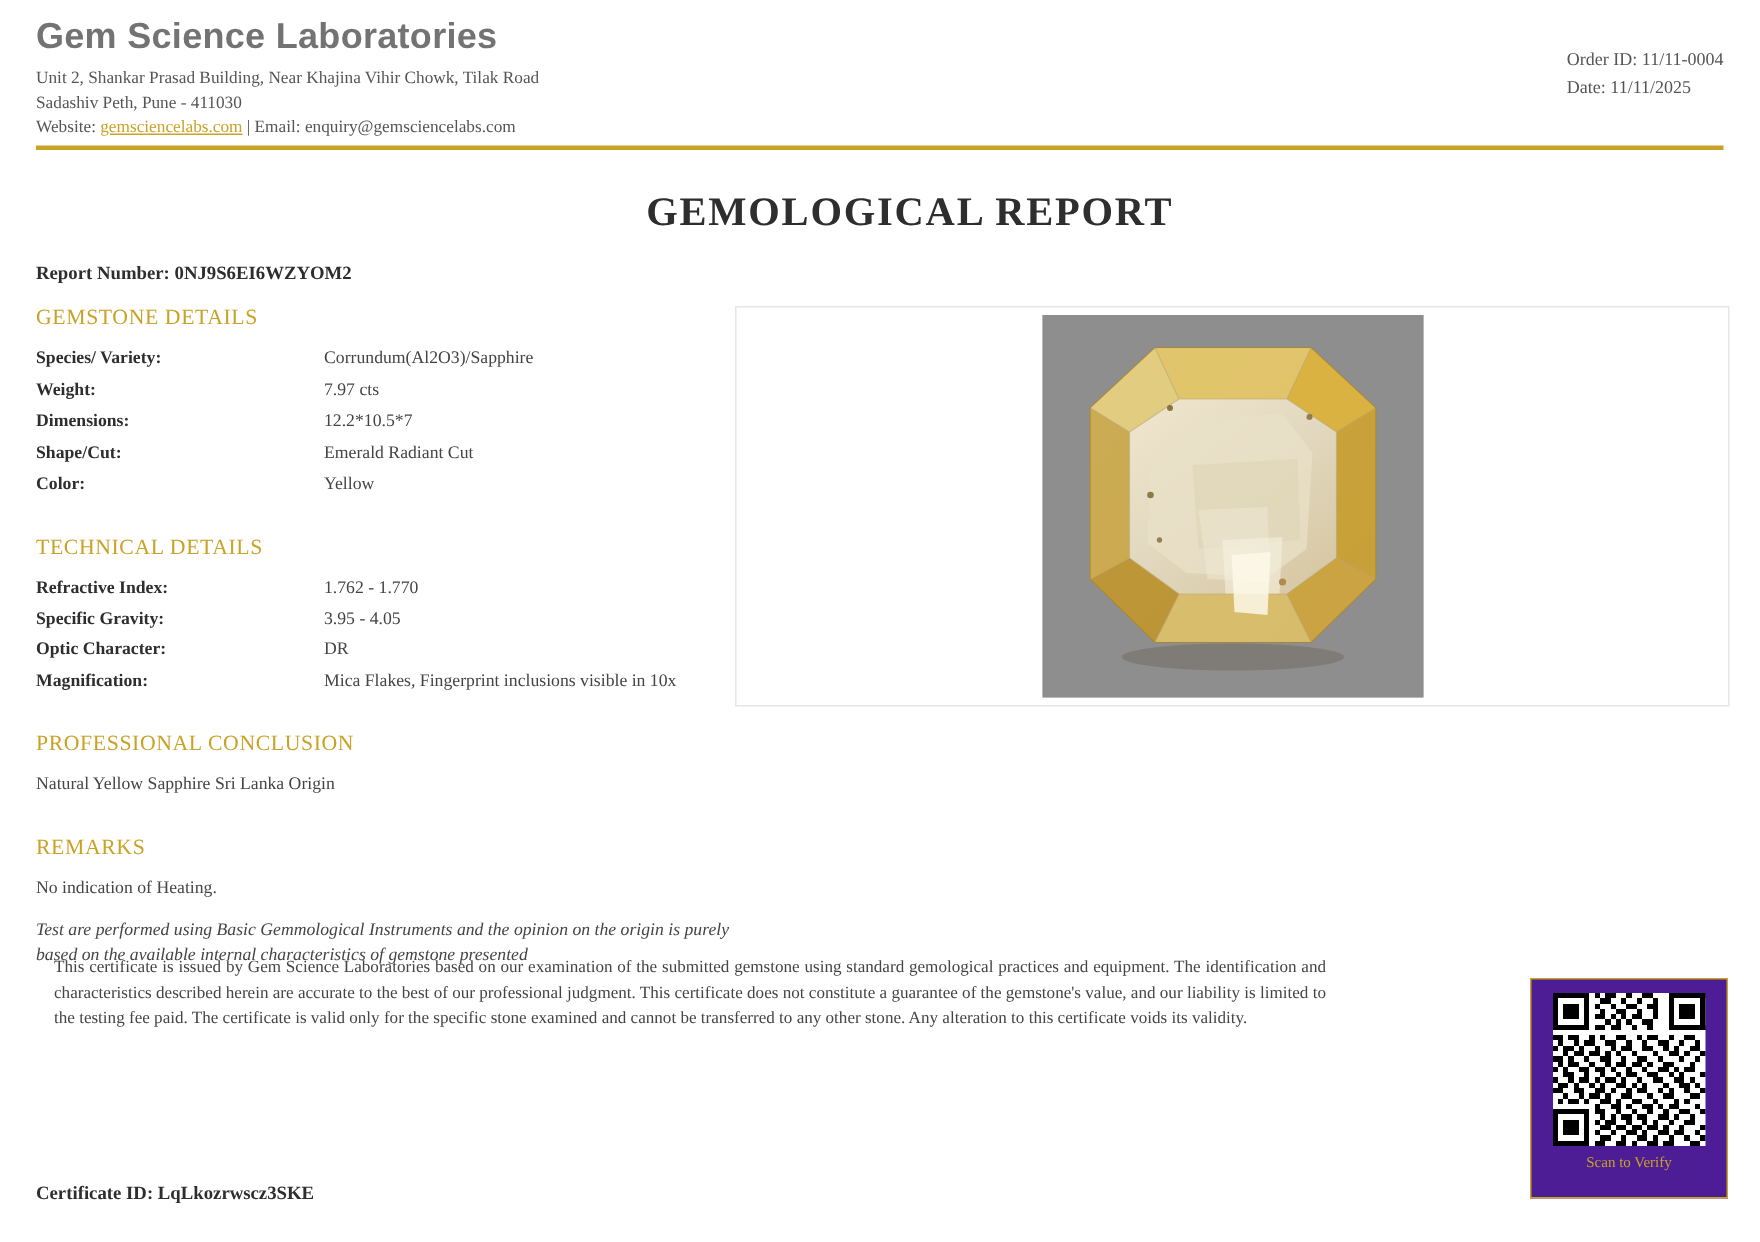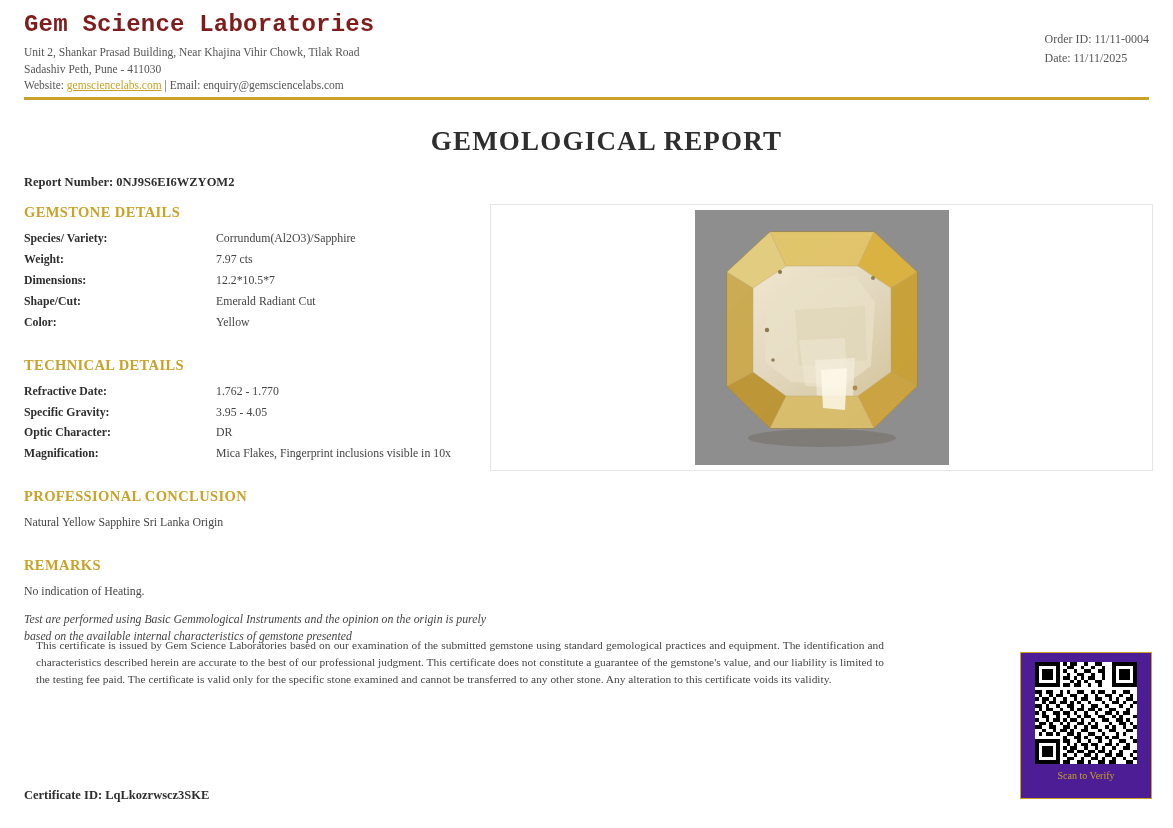--- a/index.html
+++ b/index.html
@@ -23,24 +23,24 @@
     padding: 0 24px;
   }
 
   
   .header {
     position: relative;
     padding-top: 12px;
     height: 76px;
   }
   .lab-name {
-    font-family: Liberation Mono, monospace;
+    font-family: Liberation Sans, sans-serif;
     font-size: 24px;
     font-weight: bold;
-    color: #7f1d1d;
+    color: #737373;
     letter-spacing: 0.2px;
     margin: 0 0 6px 0;
     line-height: 1.1;
   }
   .addr-line {
     font-size: 11.5px;
     color: #555555;
     line-height: 1.42;
     white-space: nowrap;
   }
@@ -96,21 +96,21 @@
     width: 466px;
     flex: 0 0 466px;
   }
   .col-right {
     flex: 1 1 auto;
     padding-left: 0px;
   }
 
   .section-head {
     font-size: 14.5px;
-    font-weight: bold;
+    font-weight: normal;
     color: #c9a227;
     letter-spacing: 0.4px;
     margin: 0 0 9px 0;
   }
   .section-head.spaced { margin-top: 25px; }
 
   .spec-row {
     display: flex;
     font-size: 11.8px;
     line-height: 1.52;
@@ -243,21 +243,21 @@
         <div class="spec-value">Emerald Radiant Cut</div>
       </div>
       <div class="spec-row">
         <div class="spec-label">Color:</div>
         <div class="spec-value">Yellow</div>
       </div>
 
       <div class="section-head spaced">TECHNICAL DETAILS</div>
 
       <div class="spec-row">
-        <div class="spec-label">Refractive Date:</div>
+        <div class="spec-label">Refractive Index:</div>
         <div class="spec-value">1.762 - 1.770</div>
       </div>
       <div class="spec-row">
         <div class="spec-label">Specific Gravity:</div>
         <div class="spec-value">3.95 - 4.05</div>
       </div>
       <div class="spec-row">
         <div class="spec-label">Optic Character:</div>
         <div class="spec-value">DR</div>
       </div>

